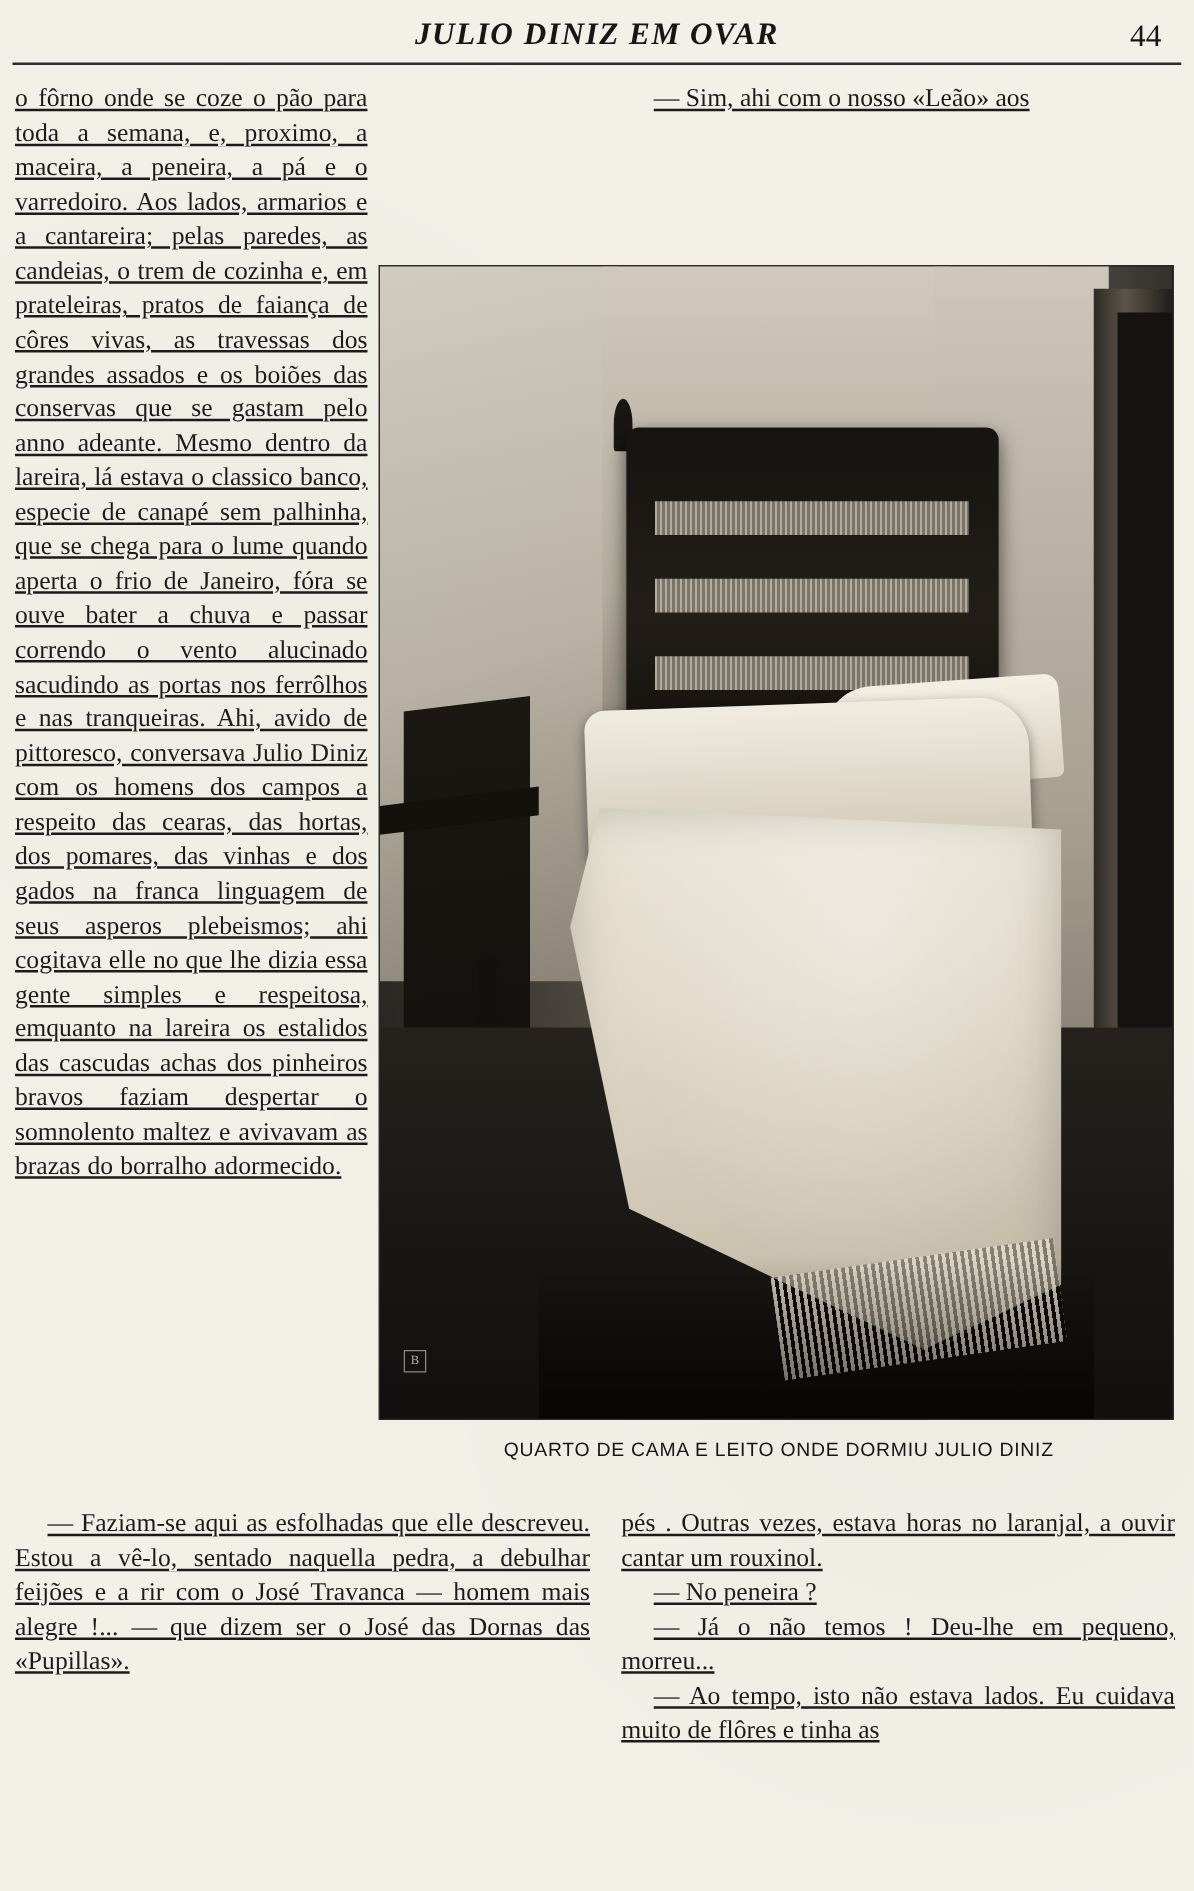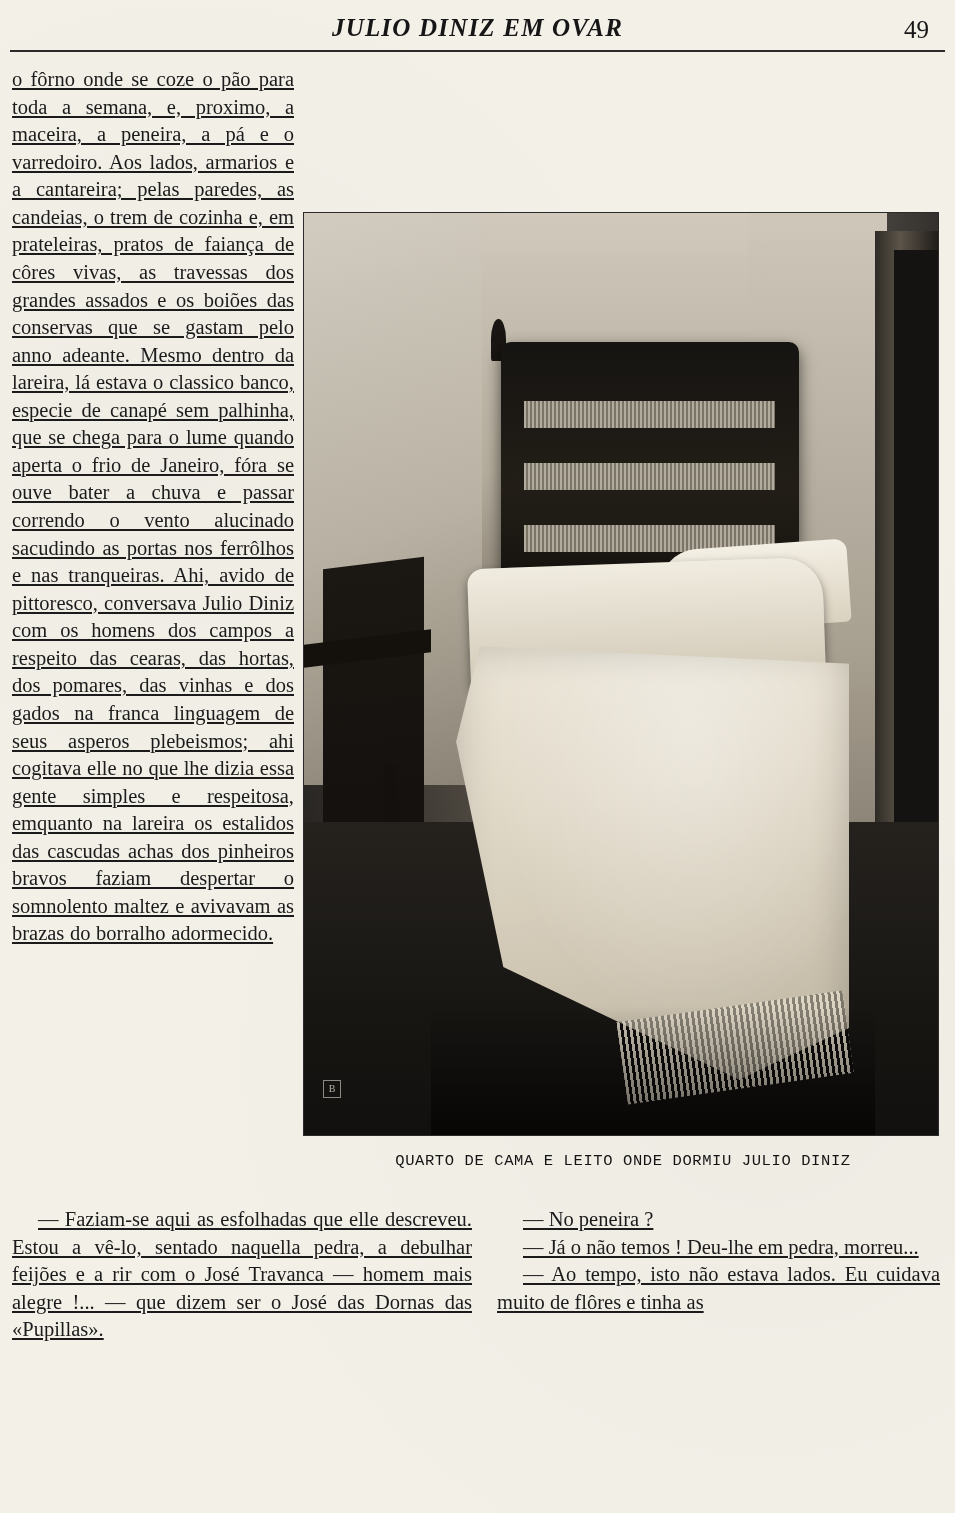--- a/index.html
+++ b/index.html
@@ -283,39 +283,40 @@
   .caption {
     position: absolute;
     top: 1152px;
     left: 303px;
     width: 640px;
     text-align: center;
     font-size: 15.5px;
     letter-spacing: 0.6px;
     color: #151515;
     font-variant: small-caps;
-    font-family: Liberation Mono, monospace;
+    font-family: Liberation Sans, sans-serif;
   }
 </style>
 </head>
 <body>
 
 <div class="page">
 
   <div class="header">
     <div class="running-title">JULIO DINIZ EM OVAR</div>
-    <div class="page-number">49</div>
+    <div class="page-number">44</div>
   </div>
   <div class="rule"></div>
 
   <div class="col col-left-top">
     <p>o fôrno onde se coze o pão para toda a semana, e, proximo, a maceira, a peneira, a pá e o varredoiro. Aos lados, armarios e a cantareira; pelas paredes, as candeias, o trem de cozinha e, em prateleiras, pratos de faiança de côres vivas, as travessas dos grandes assados e os boiões das conservas que se gastam pelo anno adeante. Mesmo dentro da lareira, lá estava o classico banco, especie de canapé sem palhinha, que se chega para o lume quando aperta o frio de Janeiro, fóra se ouve bater a chuva e passar correndo o vento alucinado sacudindo as portas nos ferrôlhos e nas tranqueiras. Ahi, avido de pittoresco, conversava Julio Diniz com os homens dos campos a respeito das cearas, das hortas, dos pomares, das vinhas e dos gados na franca linguagem de seus asperos plebeismos; ahi cogitava elle no que lhe dizia essa gente simples e respeitosa, emquanto na lareira os estalidos das cascudas achas dos pinheiros bravos faziam despertar o somnolento maltez e avivavam as brazas do borralho adormecido.</p>
   </div>
 
   <div class="col col-right-top">
+    <p class="indent">— Sim, ahi com o nosso «Leão» aos</p>
   </div>
 
   <div class="figure">
     <div class="photo">
       <div class="wall-left"></div>
       <div class="wall-mid"></div>
       <div class="wall-right"></div>
       <div class="door-frame"></div>
       <div class="door-dark"></div>
       <div class="finial"></div>
@@ -337,18 +338,19 @@
     </div>
   </div>
 
   <div class="caption">QUARTO DE CAMA E LEITO ONDE DORMIU JULIO DINIZ</div>
 
   <div class="col col-left-bottom">
     <p class="indent">— Faziam-se aqui as esfolhadas que elle descreveu. Estou a vê-lo, sentado naquella pedra, a debulhar feijões e a rir com o José Travanca — homem mais alegre !... — que dizem ser o José das Dornas das «Pupillas».</p>
   </div>
 
   <div class="col col-right-bottom">
+    <p>pés . Outras vezes, estava horas no laranjal, a ouvir cantar um rouxinol.</p>
     <p class="indent">— No peneira ?</p>
-    <p class="indent">— Já o não temos ! Deu-lhe em pedra, morreu...</p>
+    <p class="indent">— Já o não temos ! Deu-lhe em pequeno, morreu...</p>
     <p class="indent">— Ao tempo, isto não estava lados. Eu cuidava muito de flôres e tinha as</p>
   </div>
 
 </div>
 
 </body></html>

